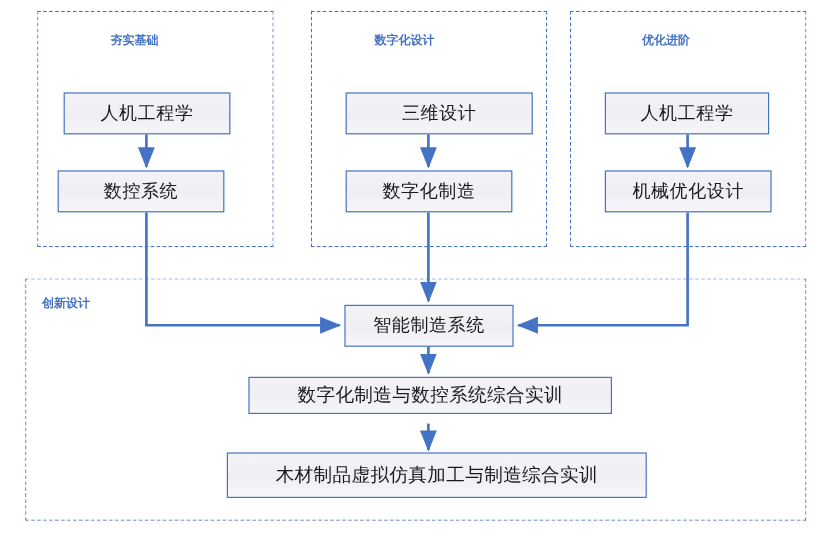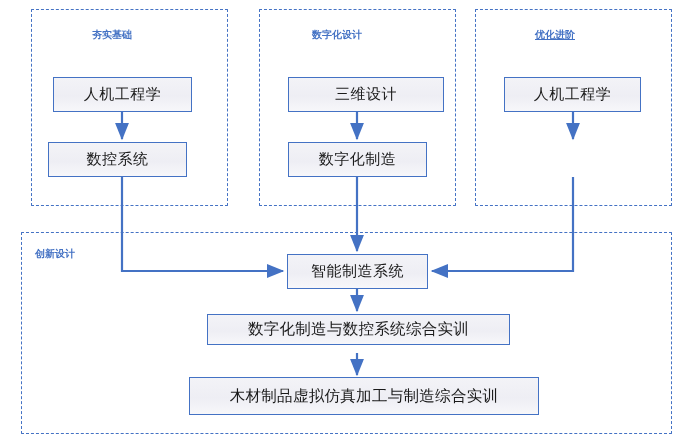--- a/index.html
+++ b/index.html
@@ -89,35 +89,36 @@
     <line x1="357" y1="353" x2="357" y2="375" stroke="#4472C4" stroke-width="2.2" marker-end="url(#arrow)"></line>
   </svg>
 
   <div class="panel" style="left:31px; top:9px; width:197px; height:197px;"></div>
   <div class="panel-title" style="left:92px; top:30px;">夯实基础</div>
 
   <div class="panel" style="left:259px; top:9px; width:197px; height:197px;"></div>
   <div class="panel-title" style="left:312px; top:30px;">数字化设计</div>
 
   <div class="panel" style="left:475px; top:9px; width:197px; height:197px;"></div>
-  <div class="panel-title" style="left:535px; top:30px;text-decoration:underline;">优化进阶</div>
+  <div class="panel-title" style="left:535px; top:30px;">优化进阶</div>
 
   <div class="panel" style="left:21px; top:232px; width:651px; height:202px;"></div>
   <div class="panel-title" style="left:35px; top:249px;">创新设计</div>
 
   <div class="node" style="left:53px; top:77px; width:139px; height:35px;">人机工程学</div>
 
   <div class="node" style="left:48px; top:142px; width:139px; height:35px;">数控系统</div>
 
   <div class="node" style="left:288px; top:77px; width:156px; height:35px;">三维设计</div>
 
   <div class="node" style="left:288px; top:142px; width:139px; height:35px;">数字化制造</div>
 
   <div class="node" style="left:504px; top:77px; width:137px; height:35px;">人机工程学</div>
 
+  <div class="node" style="left:504px; top:142px; width:139px; height:35px;">机械优化设计</div>
 
   <div class="node" style="left:287px; top:254px; width:141px; height:35px;">智能制造系统</div>
 
   <div class="node wide" style="left:207px; top:314px; width:303px; height:31px;">数字化制造与数控系统综合实训</div>
 
   <div class="node wide" style="left:189px; top:377px; width:350px; height:38px;">木材制品虚拟仿真加工与制造综合实训</div>
 
 </div>
 
 </body></html>

